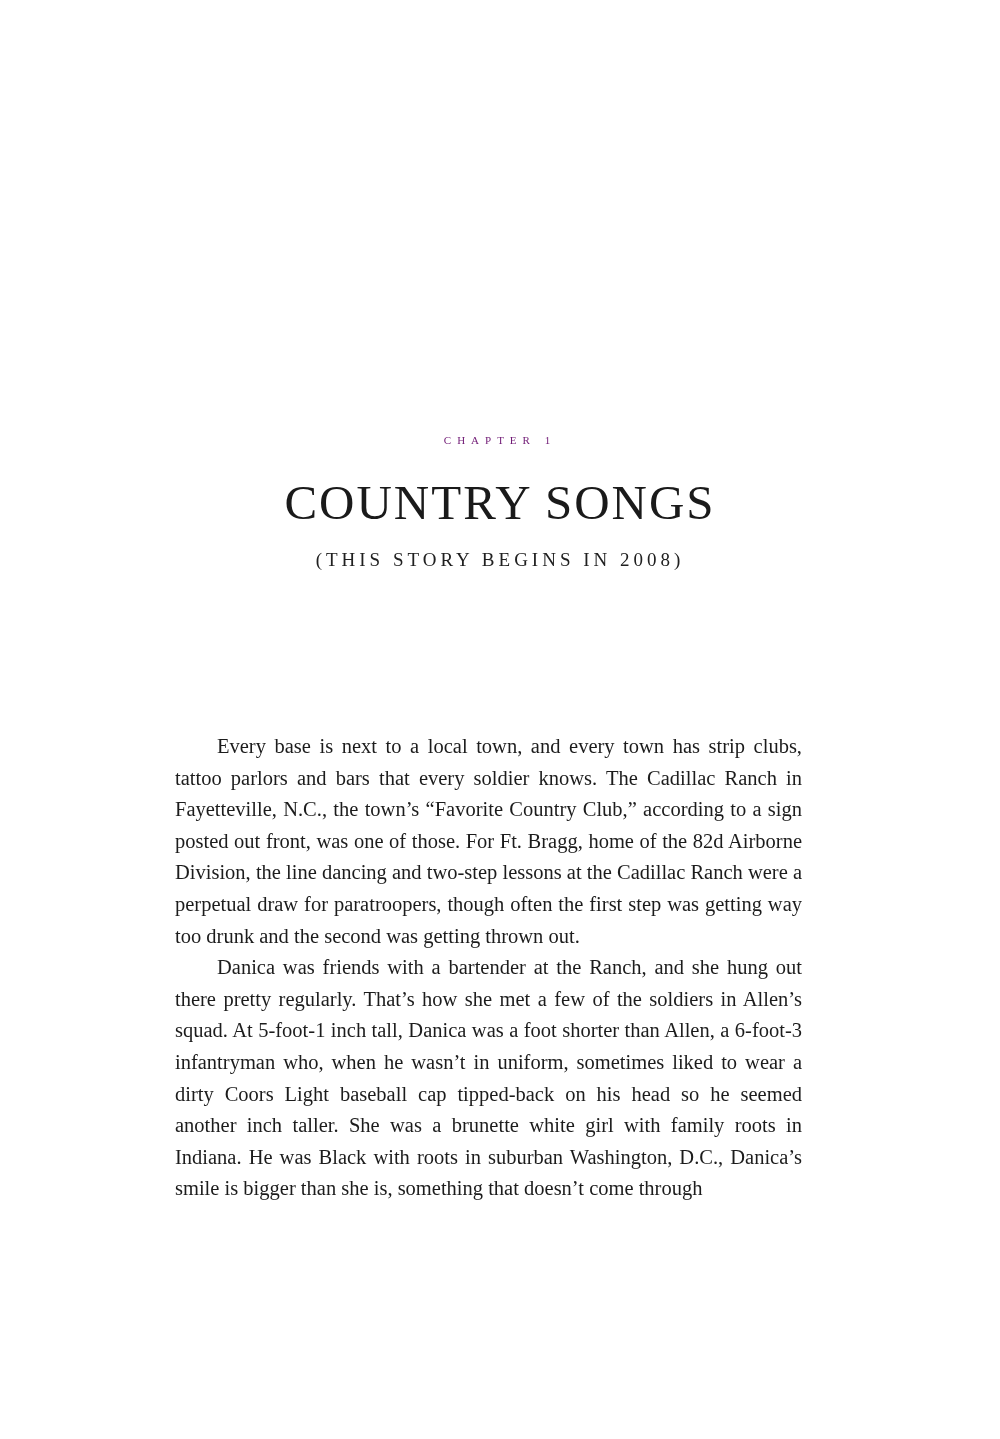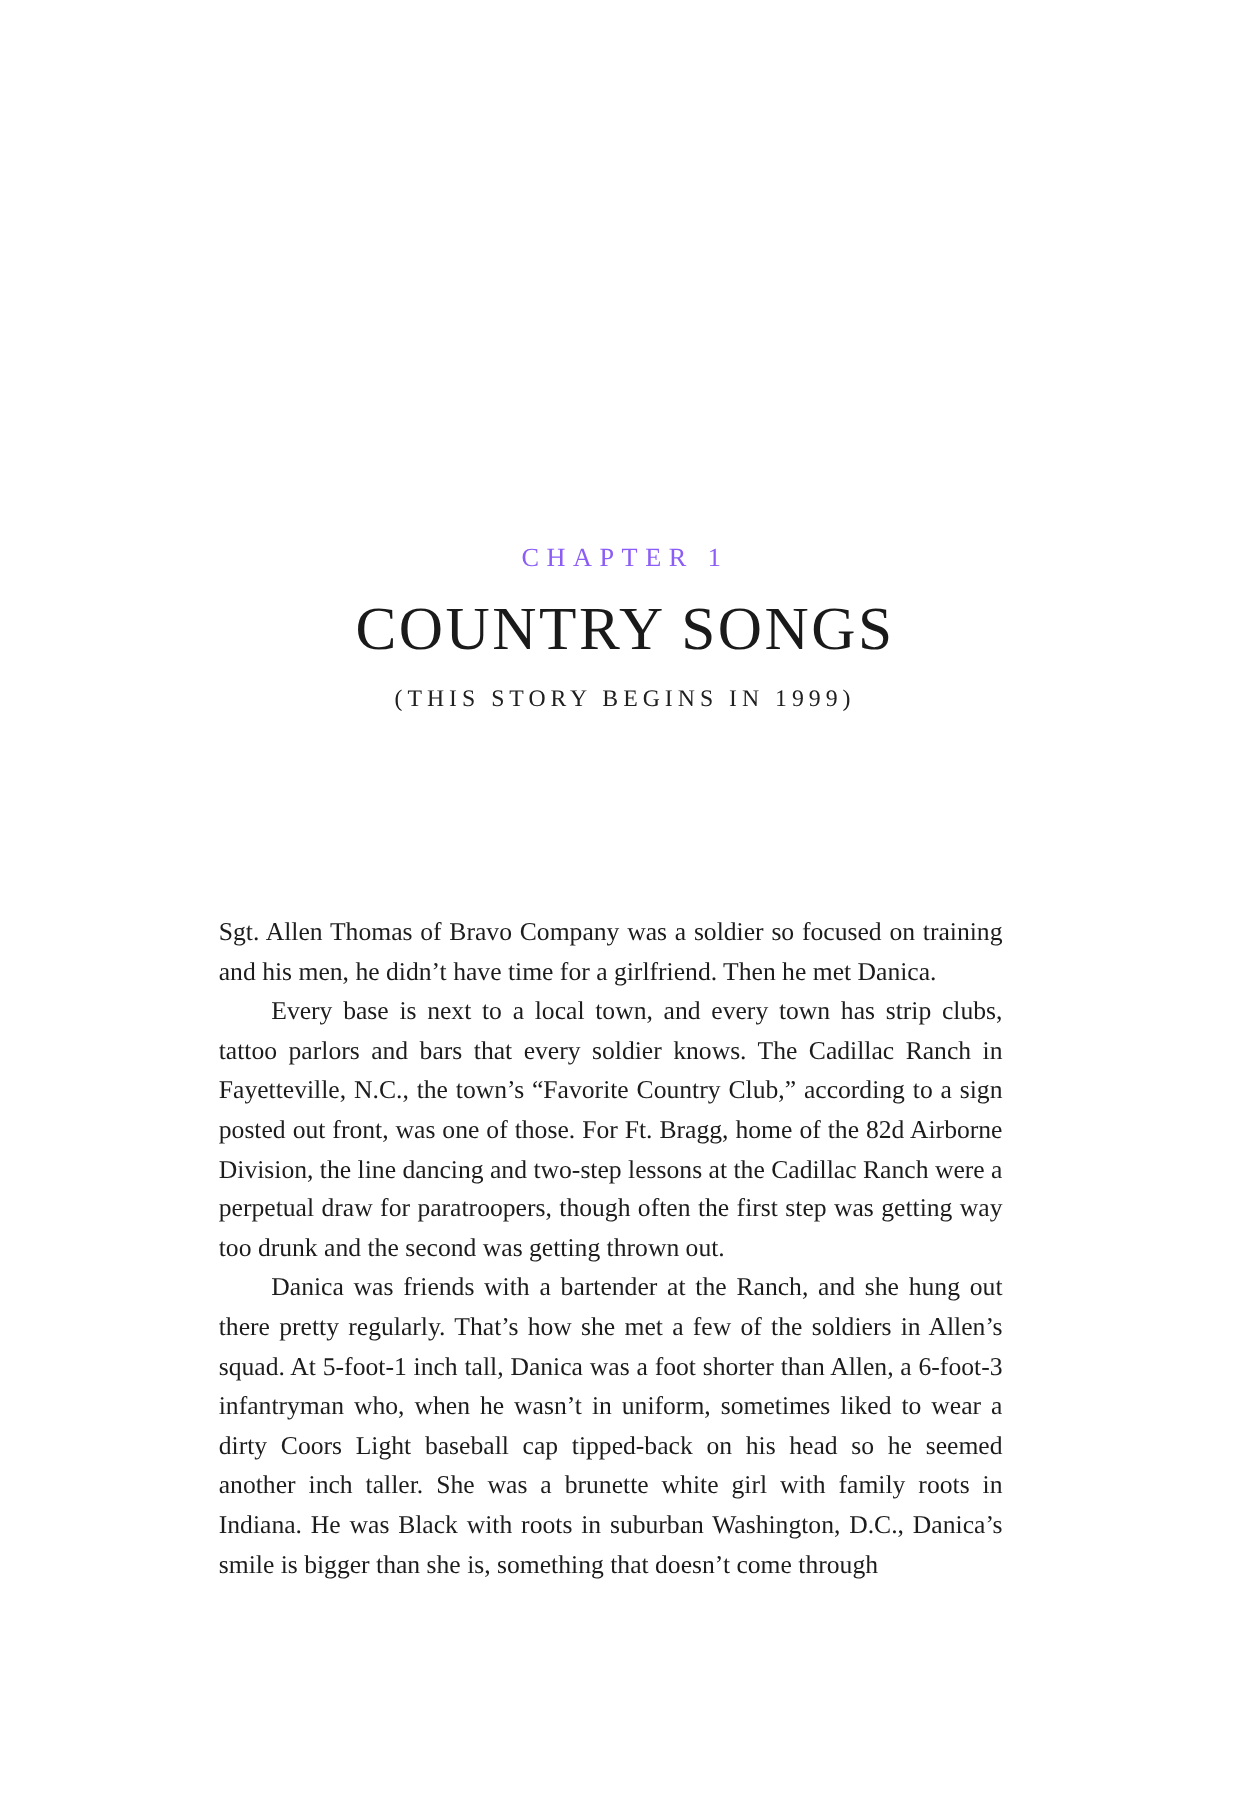--- a/index.html
+++ b/index.html
@@ -20,24 +20,24 @@
     height: 1439px;
     background: #ffffff;
     overflow: hidden;
   }
   .chapter-label {
     position: absolute;
     top: 434px;
     left: 0;
     right: 0;
     text-align: center;
-    font-size: 21px;
+    font-size: 11px;
     letter-spacing: 6px;
     text-transform: uppercase;
-    color: #8b5cf6;
+    color: #701a75;
   }
   .chapter-title {
     position: absolute;
     top: 474px;
     left: 0;
     right: 0;
     margin: 0;
     text-align: center;
     font-size: 49px;
     font-weight: 400;
@@ -74,20 +74,19 @@
   }
 </style>
 </head>
 <body>
 
 <div class="book-page">
   <div class="chapter-label">CHAPTER 1</div>
 
   <h1 class="chapter-title">COUNTRY SONGS</h1>
 
-  <div class="chapter-subtitle">(THIS STORY BEGINS IN 1999)</div>
+  <div class="chapter-subtitle">(THIS STORY BEGINS IN 2008)</div>
 
   <div class="body-text">
-    <p class="para first">Sgt. Allen Thomas of Bravo Company was a soldier so focused on training and his men, he didn’t have time for a girlfriend. Then he met Danica.</p>
     <p class="para">Every base is next to a local town, and every town has strip clubs, tattoo parlors and bars that every soldier knows. The Cadillac Ranch in Fayetteville, N.C., the town’s “Favorite Country Club,” according to a sign posted out front, was one of those. For Ft. Bragg, home of the 82d Airborne Division, the line dancing and two-step lessons at the Cadillac Ranch were a perpetual draw for paratroopers, though often the first step was getting way too drunk and the second was getting thrown out.</p>
     <p class="para">Danica was friends with a bartender at the Ranch, and she hung out there pretty regularly. That’s how she met a few of the soldiers in Allen’s squad. At 5-foot-1 inch tall, Danica was a foot shorter than Allen, a 6-foot-3 infantryman who, when he wasn’t in uniform, sometimes liked to wear a dirty Coors Light baseball cap tipped-back on his head so he seemed another inch taller. She was a brunette white girl with family roots in Indiana. He was Black with roots in suburban Washington, D.C., Danica’s smile is bigger than she is, something that doesn’t come through</p>
   </div>
 </div>
 
 </body></html>

